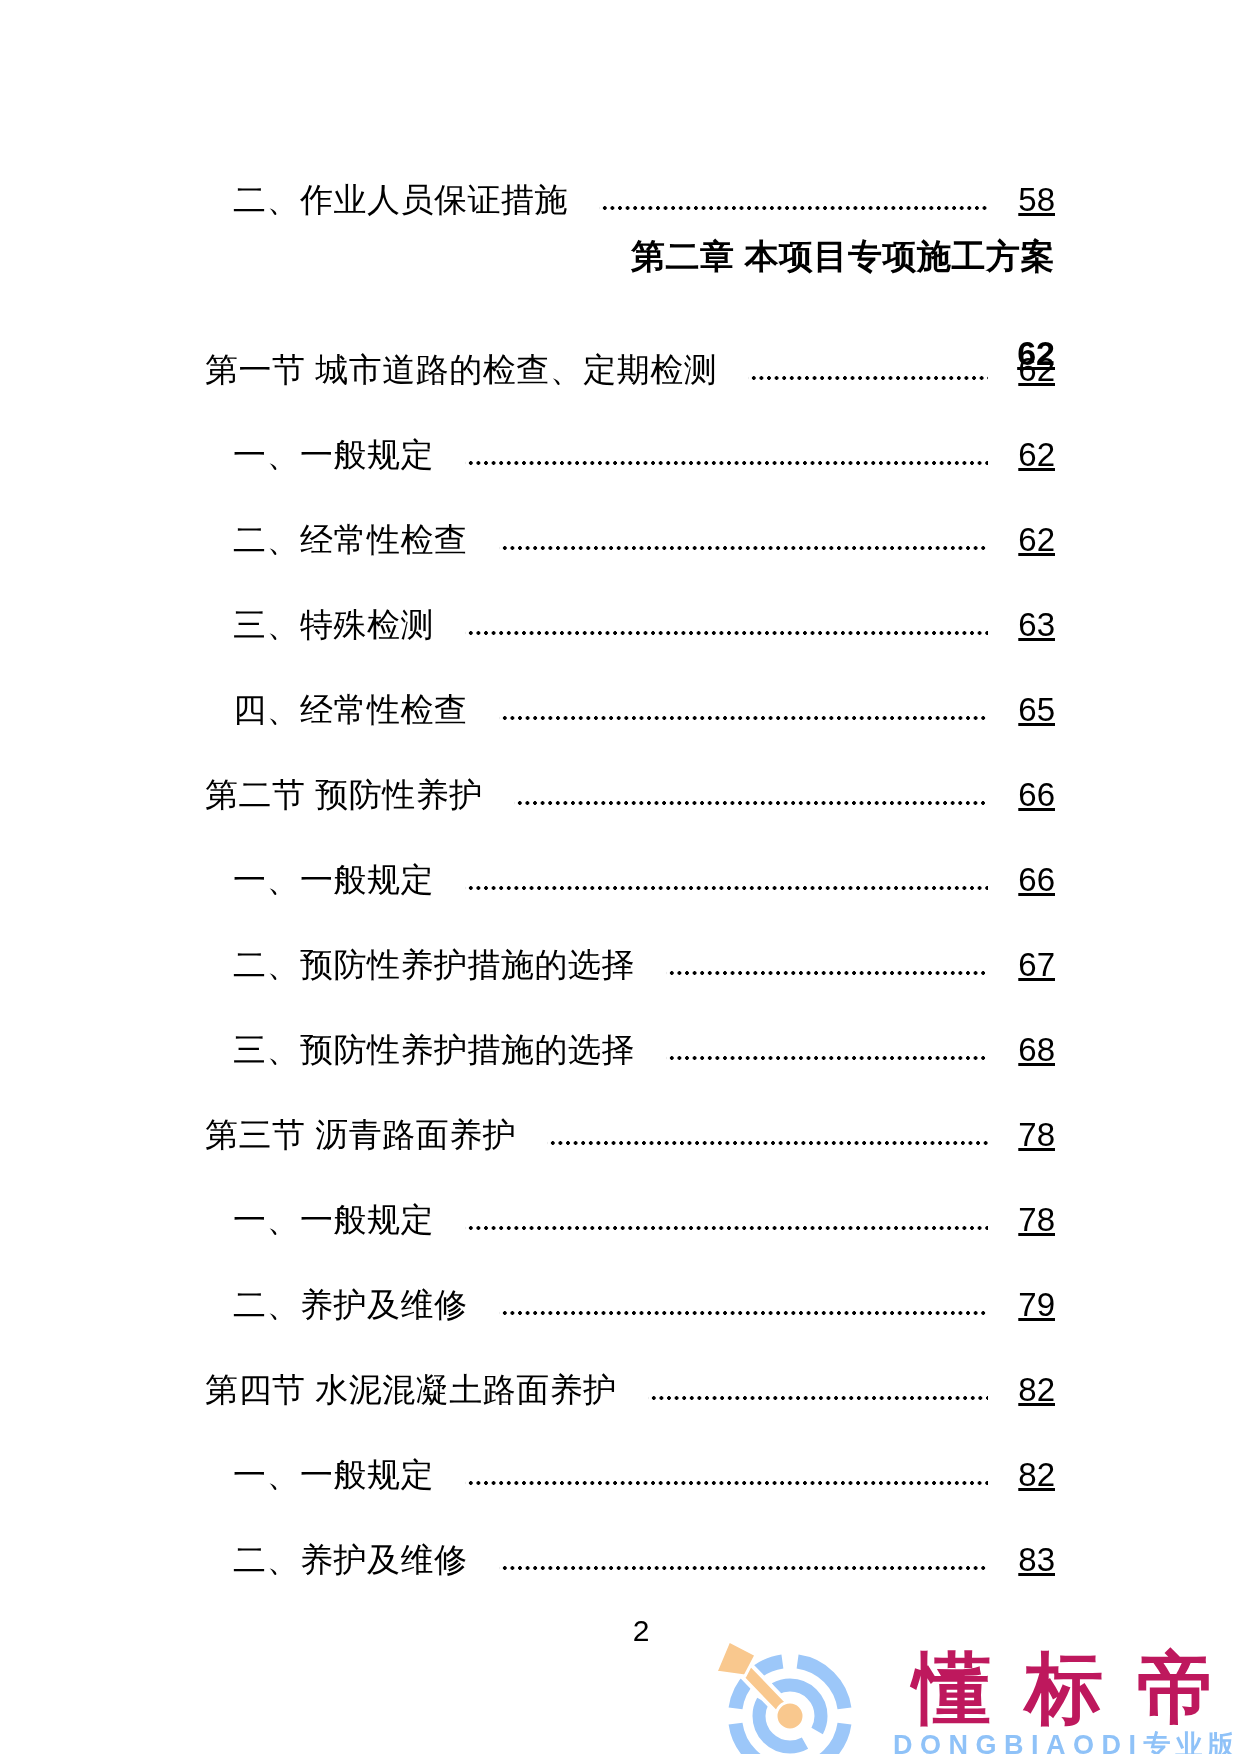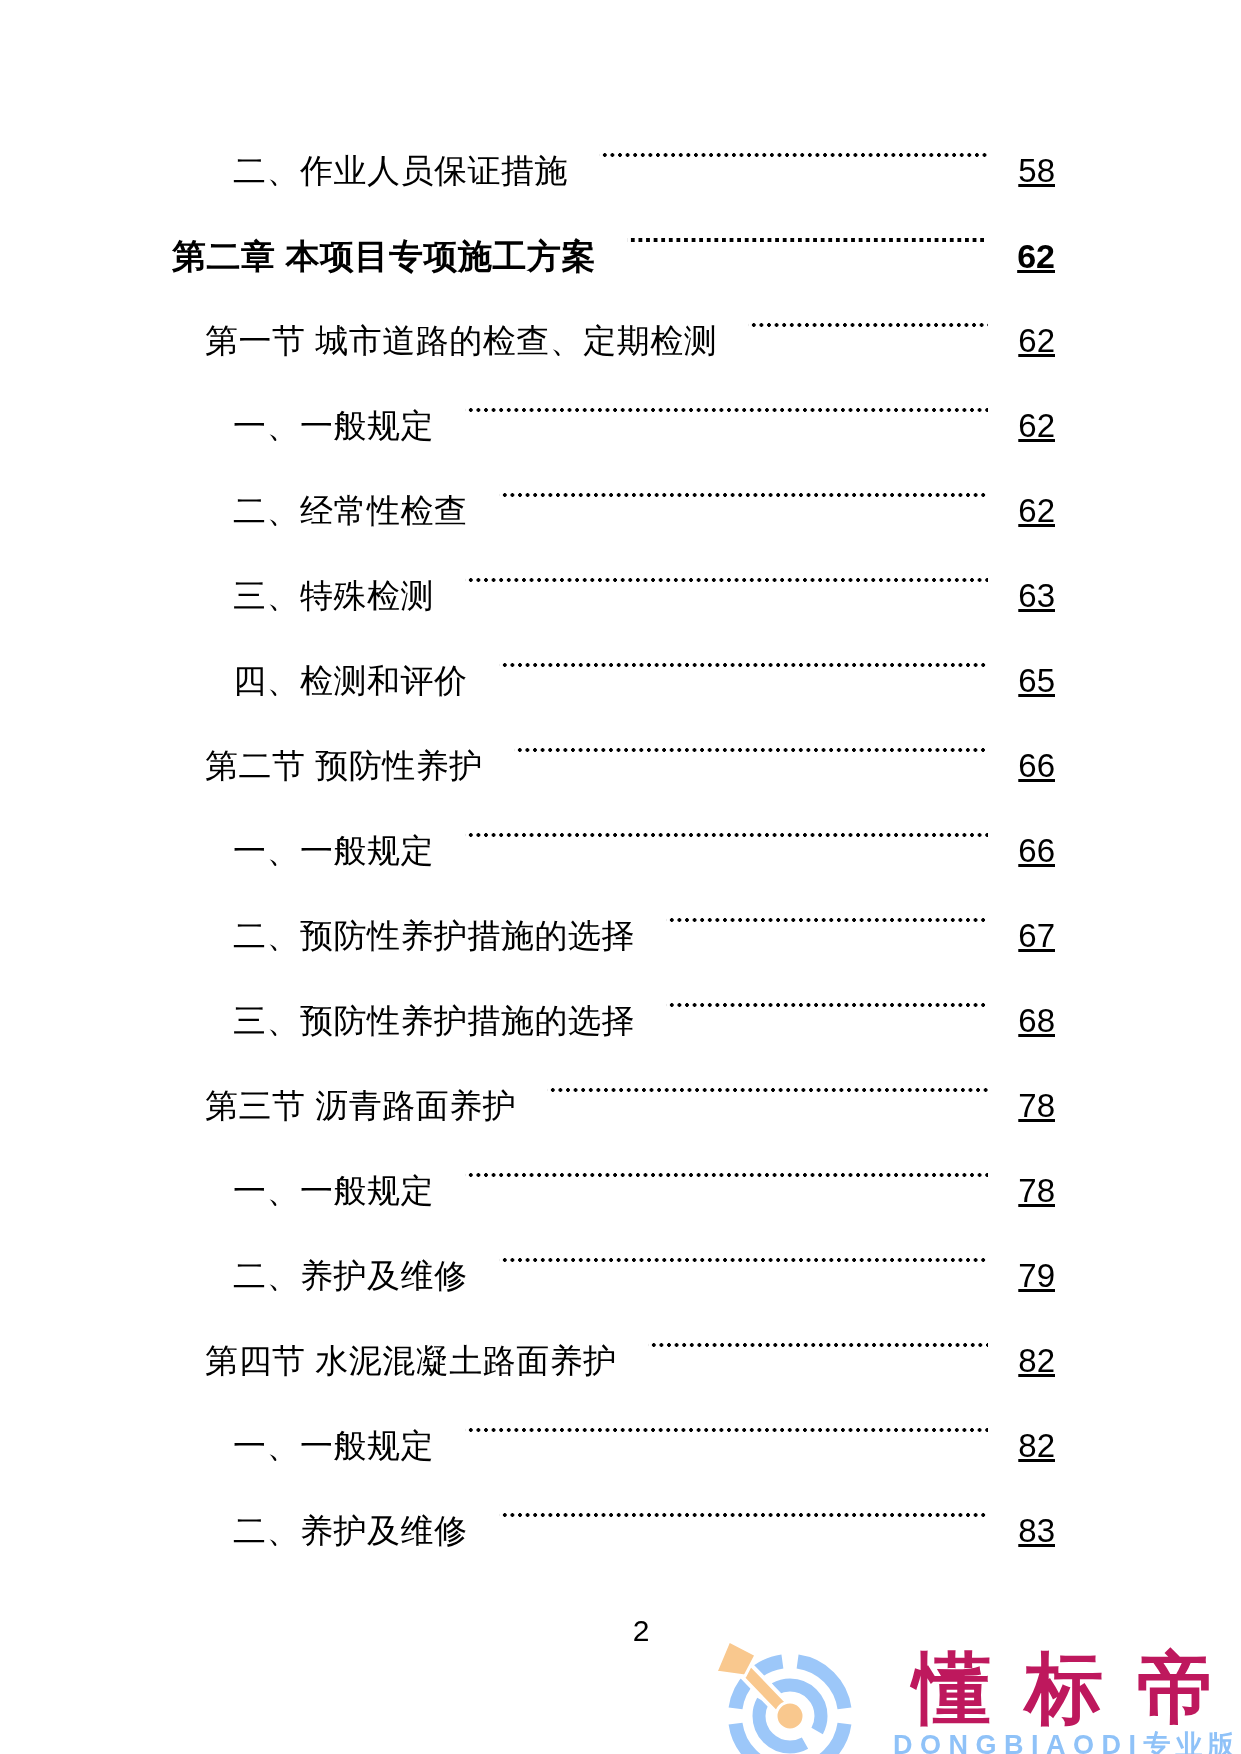--- a/index.html
+++ b/index.html
@@ -14,28 +14,29 @@
   }
 
   
   .toc {
     position:absolute;
     left:172px; top:151px;
     width:883px; 
   }
   .toc-row {
     display:flex;
+    align-items:flex-end;
     height:85px;
     box-sizing:border-box;
     padding-bottom:16px;
     font-size:33px;
     line-height:1.2;
     gap:28px;
   }
-  .toc-row.lvl-chapter { font-weight:bold; font-size:34px; }
+  .toc-row.lvl-chapter { font-weight:bold; font-size:34px;flex-direction:column; }
   .toc-row.lvl-section { padding-left:33px; }
   .toc-row.lvl-item    { padding-left:61px; }
   .toc-label { white-space:nowrap; letter-spacing:0.5px; }
   .toc-leader {
     flex:1 1 auto;
     height:16px;
     margin:0 2px 0 3px;
     background-image:radial-gradient(circle, #000 1.75px, transparent 2.1px);
     background-size:7.6px 16px;
     background-repeat:repeat-x;
@@ -115,21 +116,21 @@
         <span class="toc-label">二、经常性检查</span>
         <span class="toc-leader"></span>
         <span class="toc-page">62</span>
       </div>
       <div class="toc-row lvl-item">
         <span class="toc-label">三、特殊检测</span>
         <span class="toc-leader"></span>
         <span class="toc-page">63</span>
       </div>
       <div class="toc-row lvl-item">
-        <span class="toc-label">四、检测和评价</span>
+        <span class="toc-label">四、经常性检查</span>
         <span class="toc-leader"></span>
         <span class="toc-page">65</span>
       </div>
       <div class="toc-row lvl-section">
         <span class="toc-label">第二节 预防性养护</span>
         <span class="toc-leader"></span>
         <span class="toc-page">66</span>
       </div>
       <div class="toc-row lvl-item">
         <span class="toc-label">一、一般规定</span>

